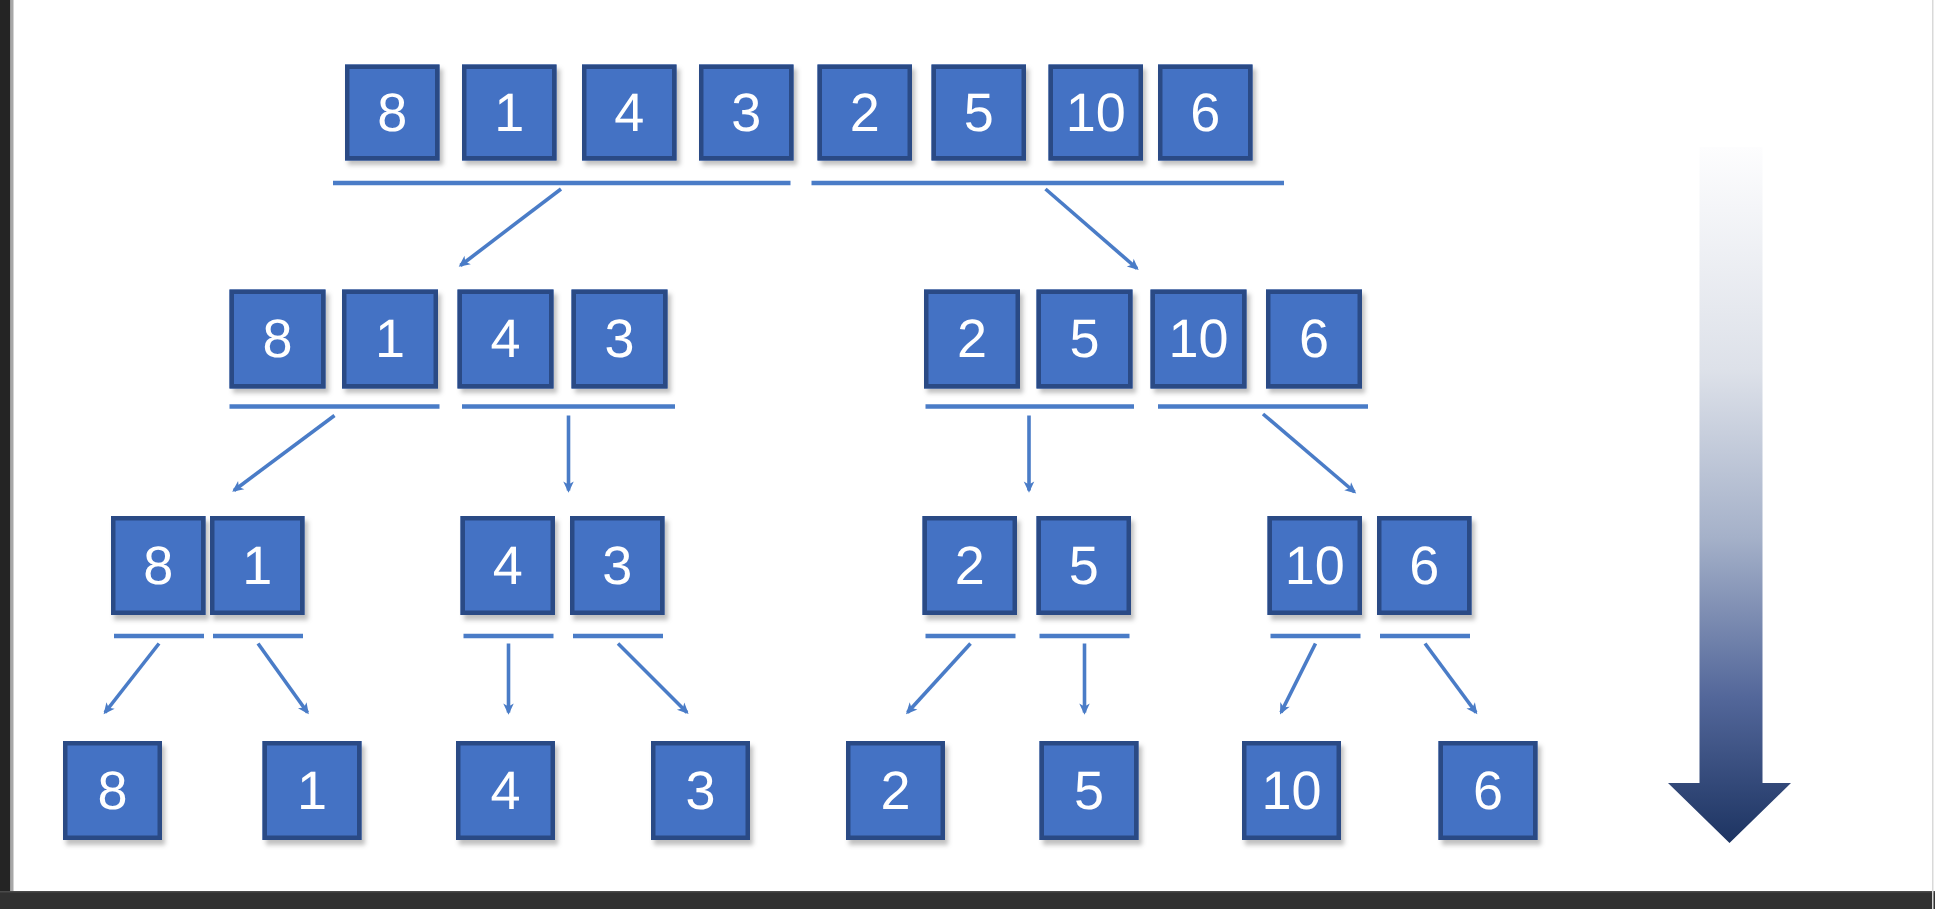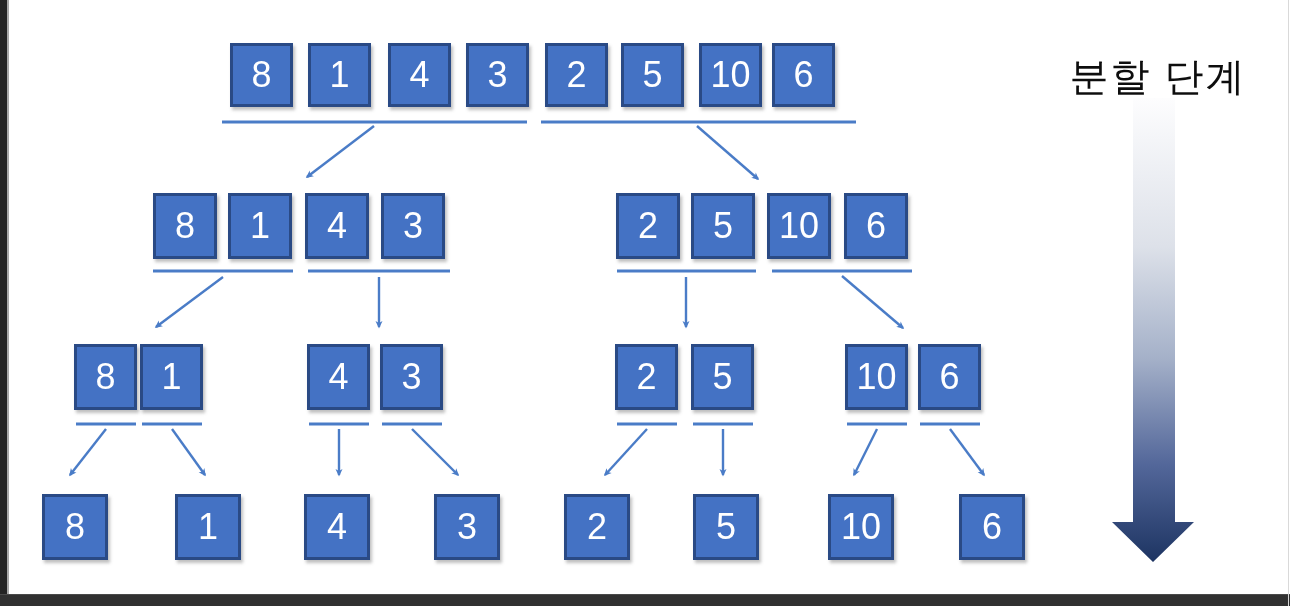--- a/index.html
+++ b/index.html
@@ -87,21 +87,20 @@
       <line class="arrow" x1="412" y1="429" x2="458" y2="475" marker-end="url(#ah)"></line>
       <line class="arrow" x1="647" y1="429" x2="605" y2="475" marker-end="url(#ah)"></line>
       <line class="arrow" x1="723" y1="429" x2="723" y2="475" marker-end="url(#ah)"></line>
       <line class="arrow" x1="877" y1="429" x2="854" y2="475" marker-end="url(#ah)"></line>
       <line class="arrow" x1="950" y1="429" x2="984" y2="475" marker-end="url(#ah)"></line>
     </g>
 
     <path d="M1133,98 L1175,98 L1175,522 L1194,522 L1153,562 L1112,522 L1133,522 Z" fill="url(#downGrad)"></path>
   </svg>
 
-  <div id="title" style="color: rgb(13, 13, 13);">분할 단계</div>
 
   <div id="cells">
       <div class="cell" style="left: 230px; top: 43px; width: 63px; height: 64px;">8</div>
       <div class="cell" style="left: 308px; top: 43px; width: 63px; height: 64px;">1</div>
       <div class="cell" style="left: 388px; top: 43px; width: 63px; height: 64px;">4</div>
       <div class="cell" style="left: 466px; top: 43px; width: 63px; height: 64px;">3</div>
       <div class="cell" style="left: 545px; top: 43px; width: 63px; height: 64px;">2</div>
       <div class="cell" style="left: 621px; top: 43px; width: 63px; height: 64px;">5</div>
       <div class="cell" style="left: 699px; top: 43px; width: 63px; height: 64px;">10</div>
       <div class="cell" style="left: 772px; top: 43px; width: 63px; height: 64px;">6</div>

